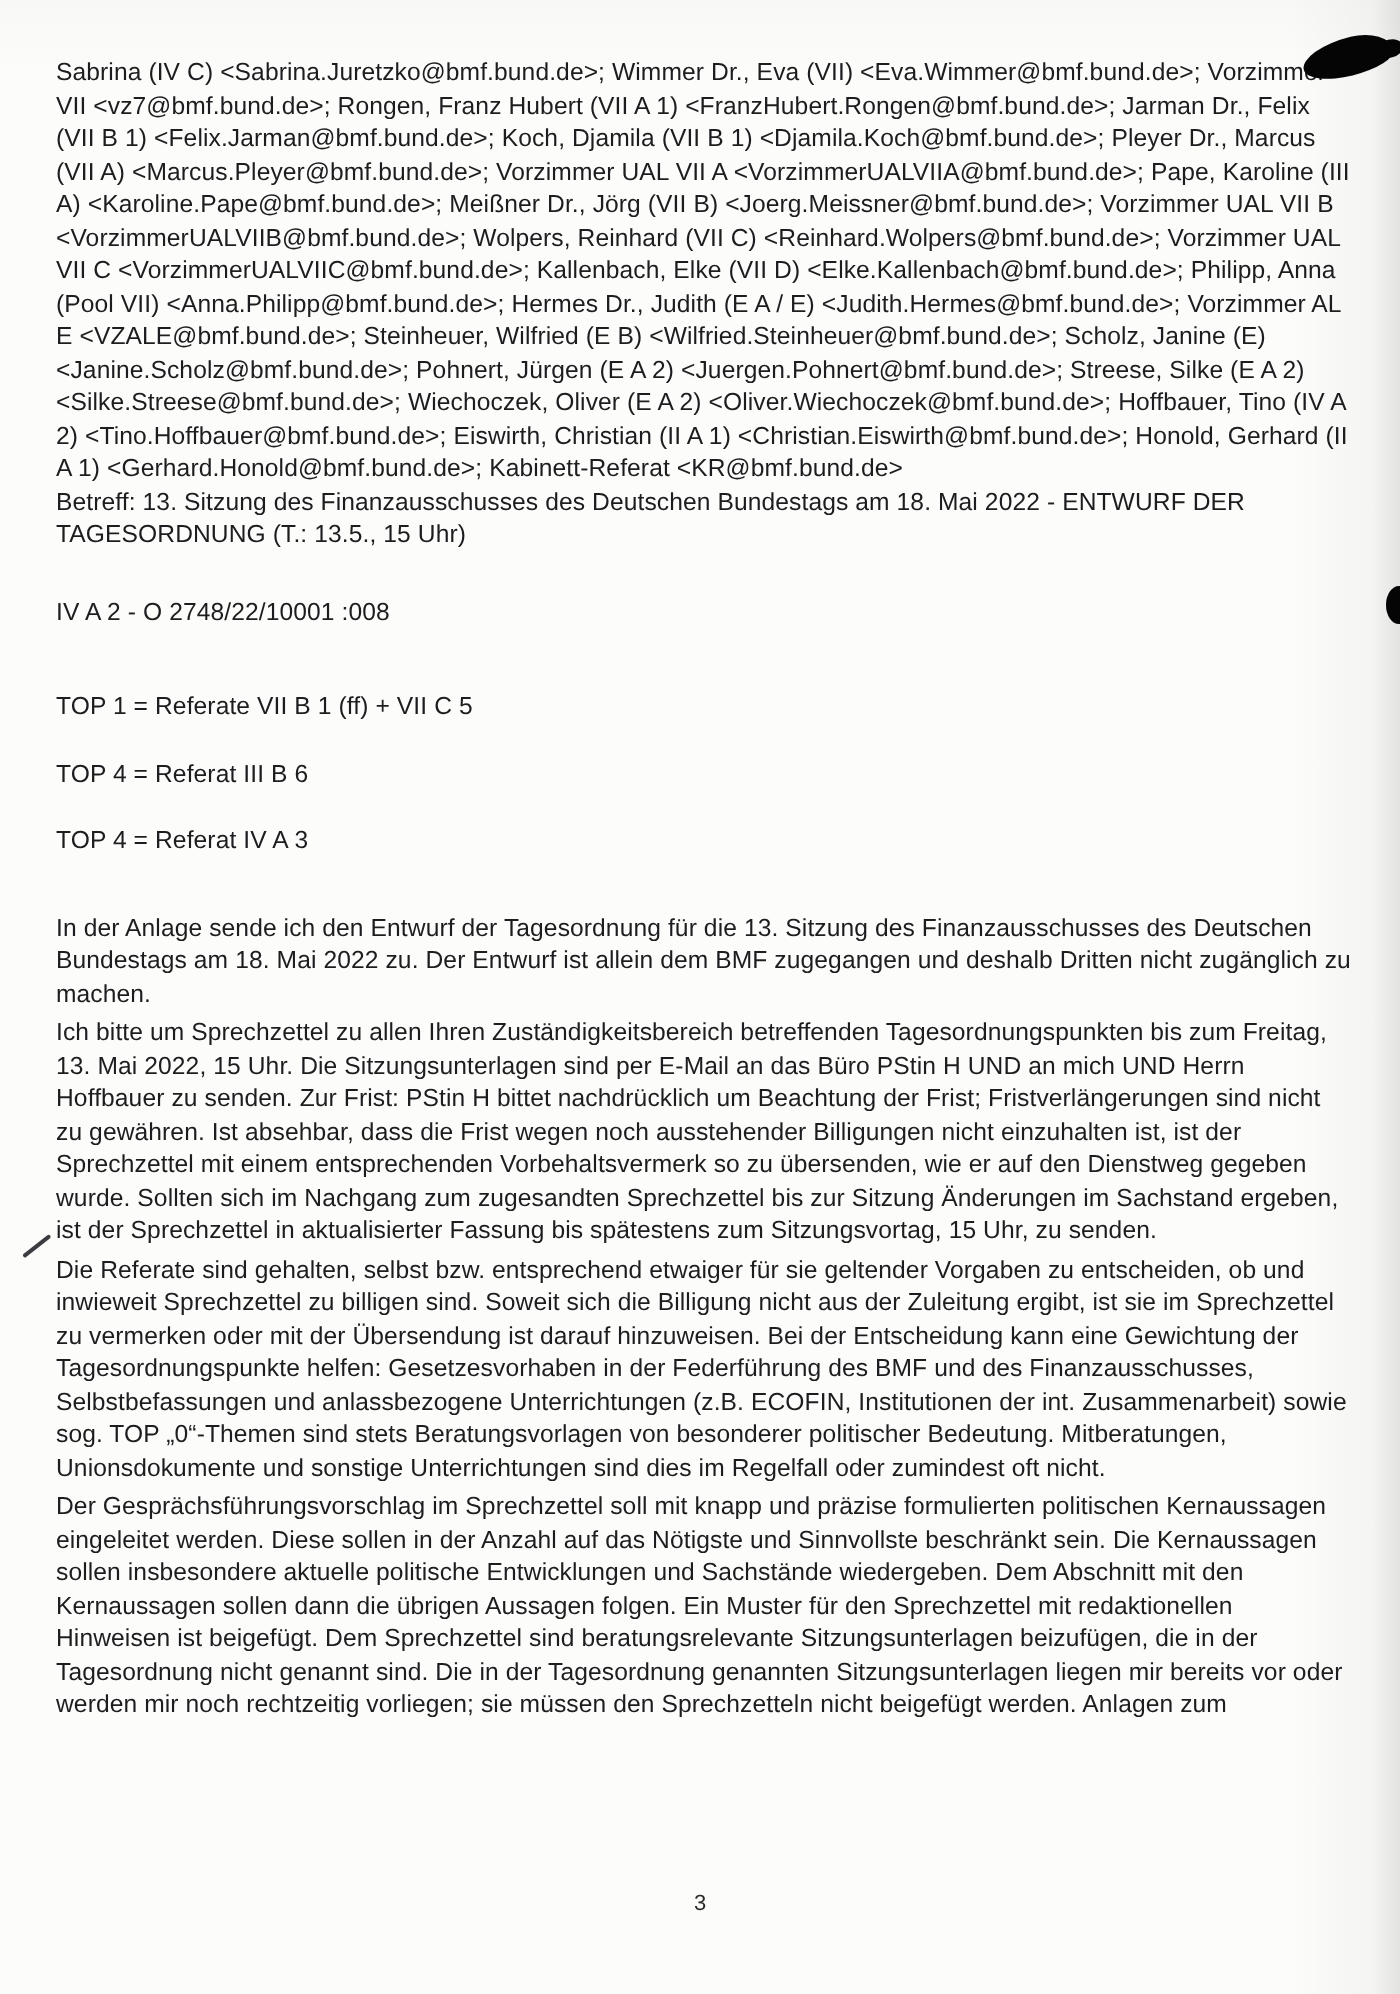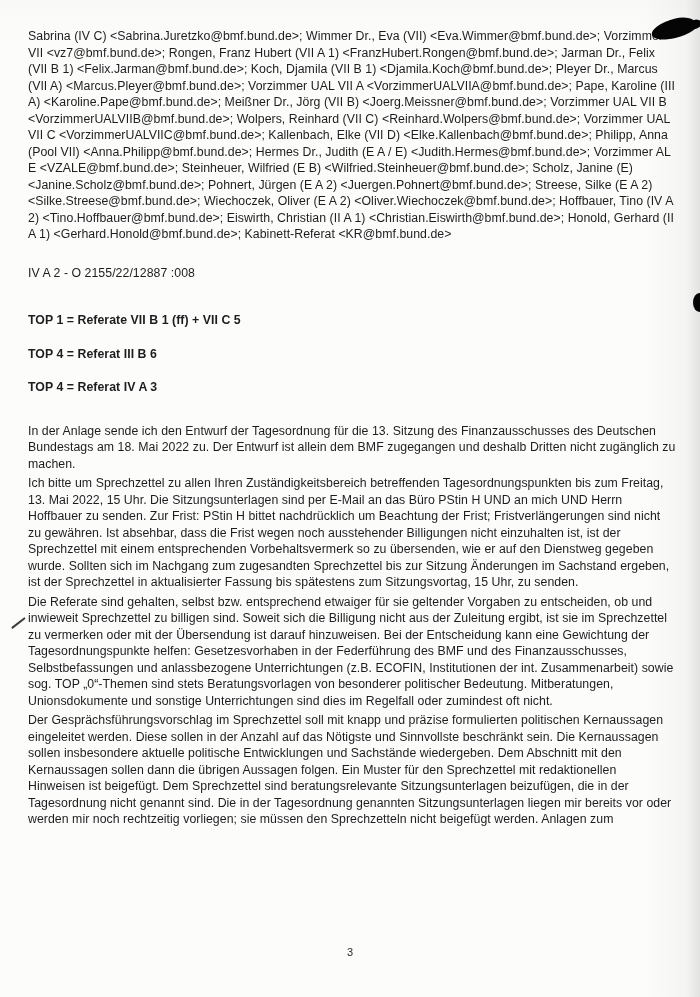--- a/index.html
+++ b/index.html
@@ -26,21 +26,21 @@
     top: 28px;
     width: 648px;
     font-size: 12.3px;
     line-height: 16.5px;
     color: #1d1d1f;
     letter-spacing: 0.05px;
   }
   p { margin: 0; }
   .reference { margin-top: 22px; }
   .tops { margin-top: 31px; }
-  .top-line { margin-bottom: 17px; font-weight: bold; }
+  .top-line { margin-bottom: 17px; }
   .top-line:last-child { margin-bottom: 0; }
   .para { margin-top: 3px; }
   .para.first { margin-top: 27px; }
   .pagenum {
     position: absolute;
     top: 946px;
     left: 0;
     width: 700px;
     text-align: center;
     font-size: 11px;
@@ -76,22 +76,23 @@
 </style>
 </head>
 <body>
 
 <div class="page">
 
   <div class="content">
 
     <p class="header-block">Sabrina (IV C) &lt;Sabrina.Juretzko@bmf.bund.de&gt;; Wimmer Dr., Eva (VII) &lt;Eva.Wimmer@bmf.bund.de&gt;; Vorzimmer VII &lt;vz7@bmf.bund.de&gt;; Rongen, Franz Hubert (VII A 1) &lt;FranzHubert.Rongen@bmf.bund.de&gt;; Jarman Dr., Felix (VII B 1) &lt;Felix.Jarman@bmf.bund.de&gt;; Koch, Djamila (VII B 1) &lt;Djamila.Koch@bmf.bund.de&gt;; Pleyer Dr., Marcus (VII A) &lt;Marcus.Pleyer@bmf.bund.de&gt;; Vorzimmer UAL VII A &lt;VorzimmerUALVIIA@bmf.bund.de&gt;; Pape, Karoline (III A) &lt;Karoline.Pape@bmf.bund.de&gt;; Meißner Dr., Jörg (VII B) &lt;Joerg.Meissner@bmf.bund.de&gt;; Vorzimmer UAL VII B &lt;VorzimmerUALVIIB@bmf.bund.de&gt;; Wolpers, Reinhard (VII C) &lt;Reinhard.Wolpers@bmf.bund.de&gt;; Vorzimmer UAL VII C &lt;VorzimmerUALVIIC@bmf.bund.de&gt;; Kallenbach, Elke (VII D) &lt;Elke.Kallenbach@bmf.bund.de&gt;; Philipp, Anna (Pool VII) &lt;Anna.Philipp@bmf.bund.de&gt;; Hermes Dr., Judith (E A / E) &lt;Judith.Hermes@bmf.bund.de&gt;; Vorzimmer AL E &lt;VZALE@bmf.bund.de&gt;; Steinheuer, Wilfried (E B) &lt;Wilfried.Steinheuer@bmf.bund.de&gt;; Scholz, Janine (E) &lt;Janine.Scholz@bmf.bund.de&gt;; Pohnert, Jürgen (E A 2) &lt;Juergen.Pohnert@bmf.bund.de&gt;; Streese, Silke (E A 2) &lt;Silke.Streese@bmf.bund.de&gt;; Wiechoczek, Oliver (E A 2) &lt;Oliver.Wiechoczek@bmf.bund.de&gt;; Hoffbauer, Tino (IV A 2) &lt;Tino.Hoffbauer@bmf.bund.de&gt;; Eiswirth, Christian (II A 1) &lt;Christian.Eiswirth@bmf.bund.de&gt;; Honold, Gerhard (II A 1) &lt;Gerhard.Honold@bmf.bund.de&gt;; Kabinett-Referat &lt;KR@bmf.bund.de&gt;</p>
 
+    <p class="header-block">Betreff: 13. Sitzung des Finanzausschusses des Deutschen Bundestags am 18. Mai 2022 - ENTWURF DER TAGESORDNUNG (T.: 13.5., 15 Uhr)</p>
 
-    <p class="reference">IV A 2 - O 2155/22/12887 :008</p>
+    <p class="reference">IV A 2 - O 2748/22/10001 :008</p>
 
     <div class="tops">
       <p class="top-line">TOP 1 = Referate VII B 1 (ff) + VII C 5</p>
       <p class="top-line">TOP 4 = Referat III B 6</p>
       <p class="top-line">TOP 4 = Referat IV A 3</p>
     </div>
 
     <p class="para first">In der Anlage sende ich den Entwurf der Tagesordnung für die 13. Sitzung des Finanzausschusses des Deutschen Bundestags am 18. Mai 2022 zu. Der Entwurf ist allein dem BMF zugegangen und deshalb Dritten nicht zugänglich zu machen.</p>
 
     <p class="para">Ich bitte um Sprechzettel zu allen Ihren Zuständigkeitsbereich betreffenden Tagesordnungspunkten bis zum Freitag, 13. Mai 2022, 15 Uhr. Die Sitzungsunterlagen sind per E-Mail an das Büro PStin H UND an mich UND Herrn Hoffbauer zu senden. Zur Frist: PStin H bittet nachdrücklich um Beachtung der Frist; Fristverlängerungen sind nicht zu gewähren. Ist absehbar, dass die Frist wegen noch ausstehender Billigungen nicht einzuhalten ist, ist der Sprechzettel mit einem entsprechenden Vorbehaltsvermerk so zu übersenden, wie er auf den Dienstweg gegeben wurde. Sollten sich im Nachgang zum zugesandten Sprechzettel bis zur Sitzung Änderungen im Sachstand ergeben, ist der Sprechzettel in aktualisierter Fassung bis spätestens zum Sitzungsvortag, 15 Uhr, zu senden.</p>

